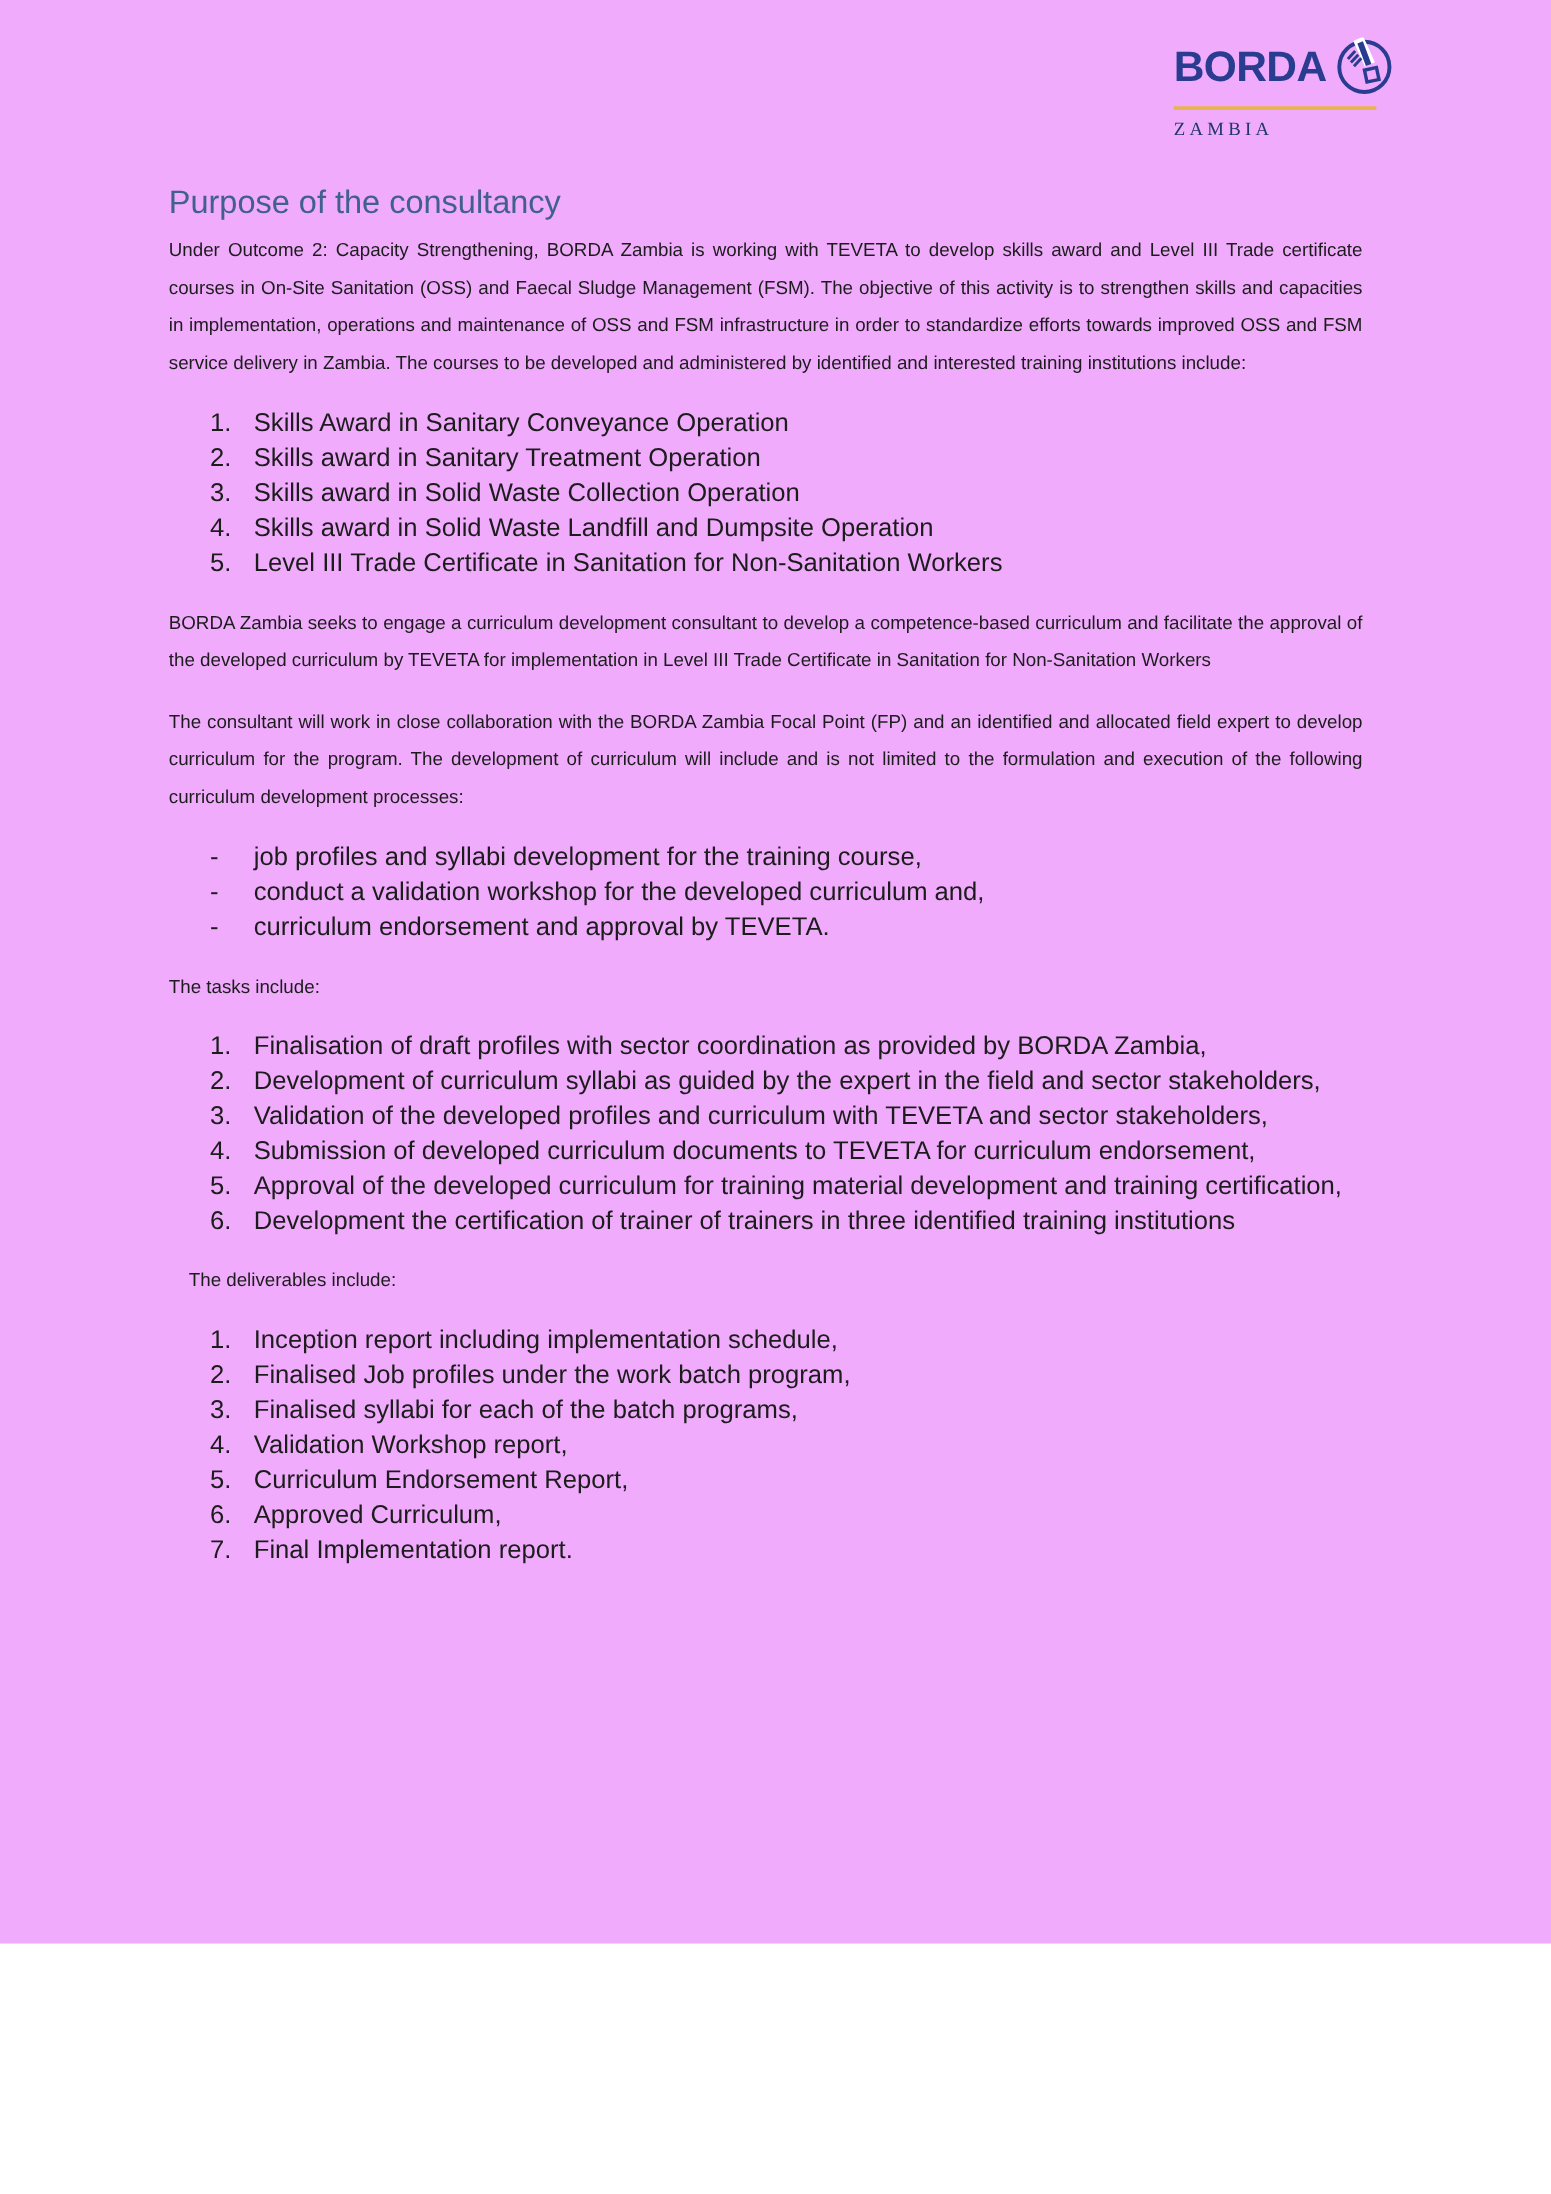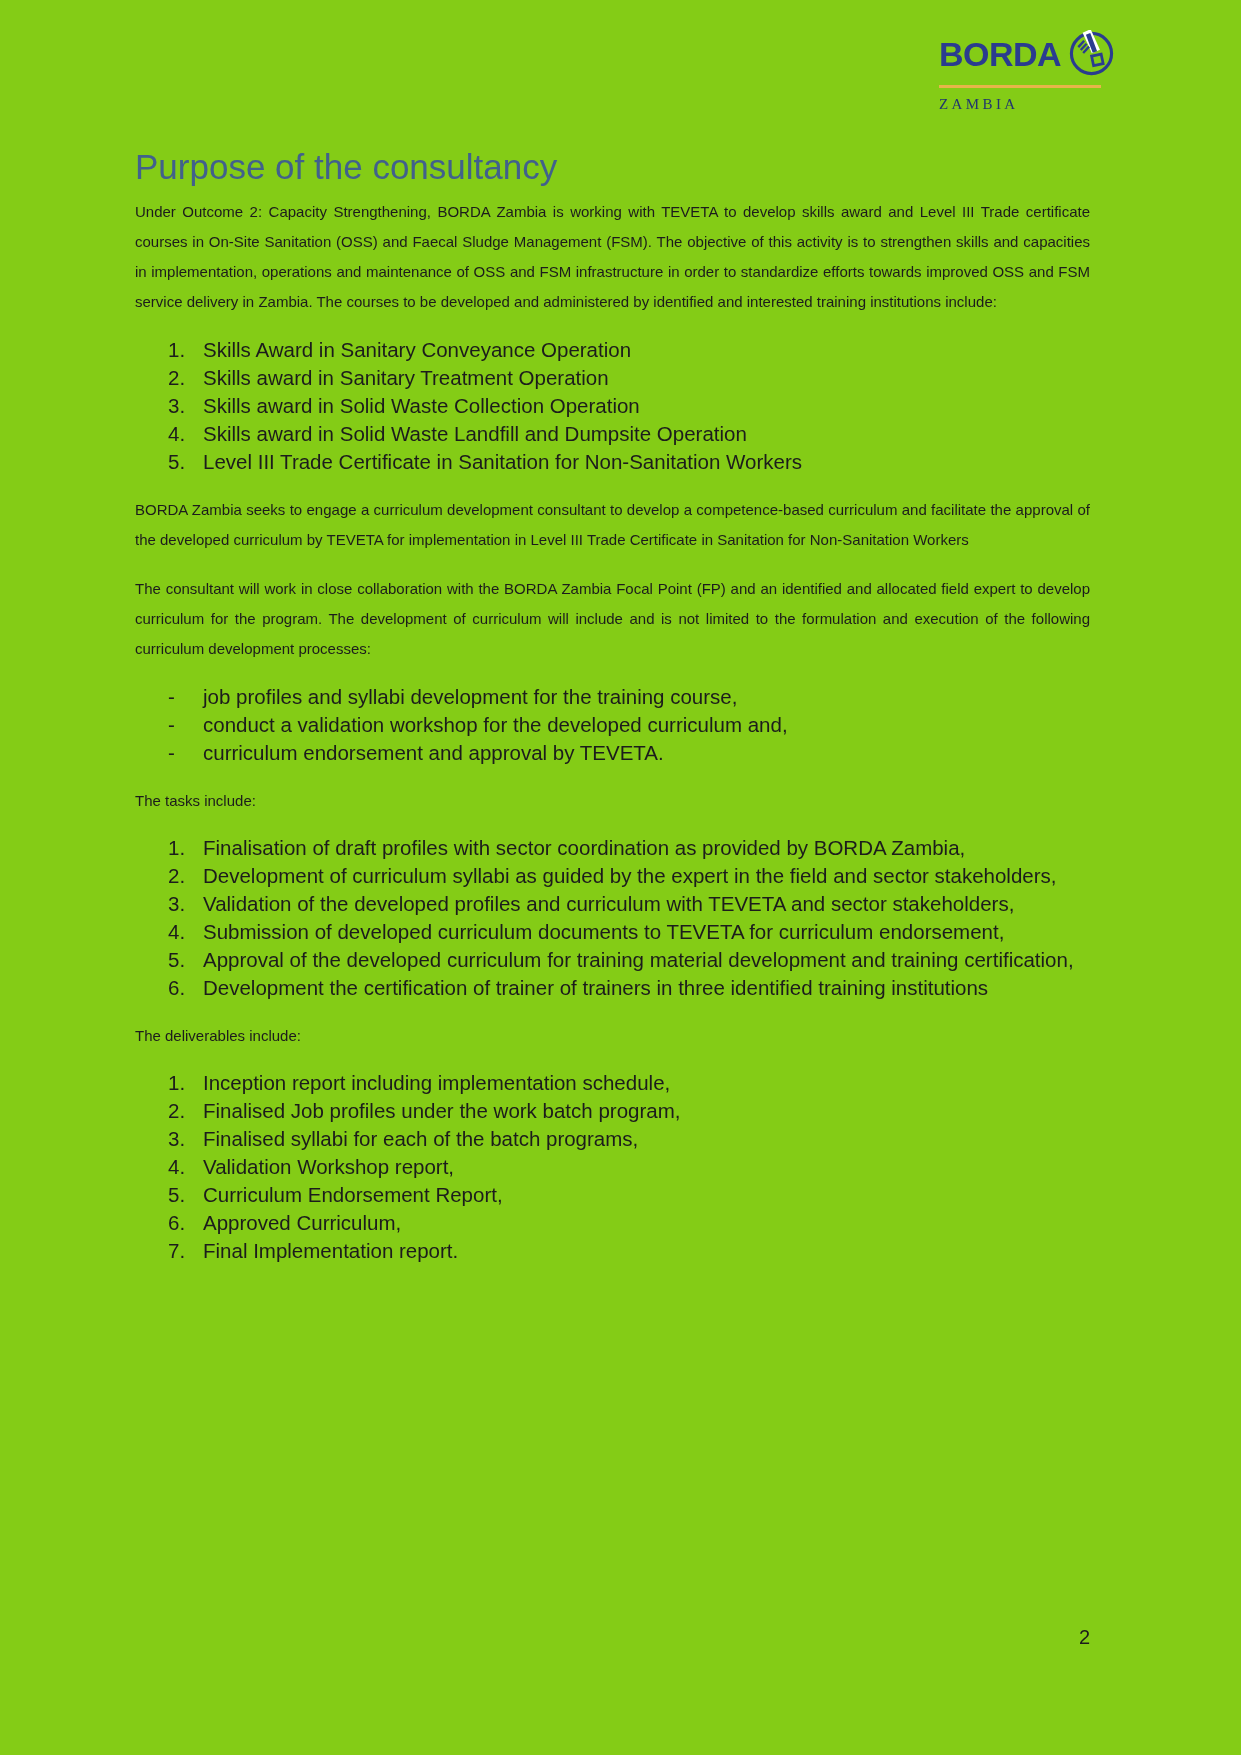--- a/index.html
+++ b/index.html
@@ -1,20 +1,20 @@
 <!DOCTYPE html>
 <html><head>
 <meta charset="utf-8">
 <style>
   html, body { margin: 0; padding: 0; background: #ffffff; }
   .page {
     position: relative;
     width: 1241px;
-    height: 1755px;
-    background: #84cc16;
+    height: 1555px;
+    background: #f0abfc;
     font-family: "Liberation Sans", sans-serif;
     color: #1c1c1c;
     overflow: hidden;
   }
 
   
   .logo { position: absolute; top: 30px; left: 939px; width: 168px; }
   .logo-row { display: flex; align-items: center; }
   .logo-word {
     font-size: 34px; font-weight: bold; color: #2A3C8F;
@@ -26,31 +26,31 @@
   .logo-region {
     font-family: "Liberation Serif", serif;
     font-size: 15px; letter-spacing: 3.4px; color: #22356E;
     margin-top: 8px;
   }
 
   
   .content { position: absolute; left: 135px; top: 146px; width: 955px; }
 
   .section-heading {
-    font-size: 35px; font-weight: 400; color: #41618C;
+    font-size: 26px; font-weight: 400; color: #41618C;
     margin: 0 0 9px 0; line-height: 1.2;
   }
   .section-heading.second { margin-top: 7px; }
 
   p.para {
     font-size: 15px; line-height: 30px;
     margin: 0 0 19px 0; text-align: justify; color: #1c1c1c;
   }
   p.para.tight { margin-bottom: 18px; }
-  p.para.extra-top { margin-top: 9px; }
+  p.para.extra-top { margin-top: 9px; margin-left: 16px; }
 
   .doc-list { margin: 0 0 19px 0; }
   .li { display: flex; font-size: 20.5px; line-height: 28px; color: #1c1c1c; }
   .li .num { flex: none; width: 35px; margin-left: 33px; }
   .li .txt { flex: 1; text-align: justify; }
 
   .page-number {
     position: absolute; top: 1626px; right: 151px;
     font-size: 20px; color: #1c1c1c;
   }

